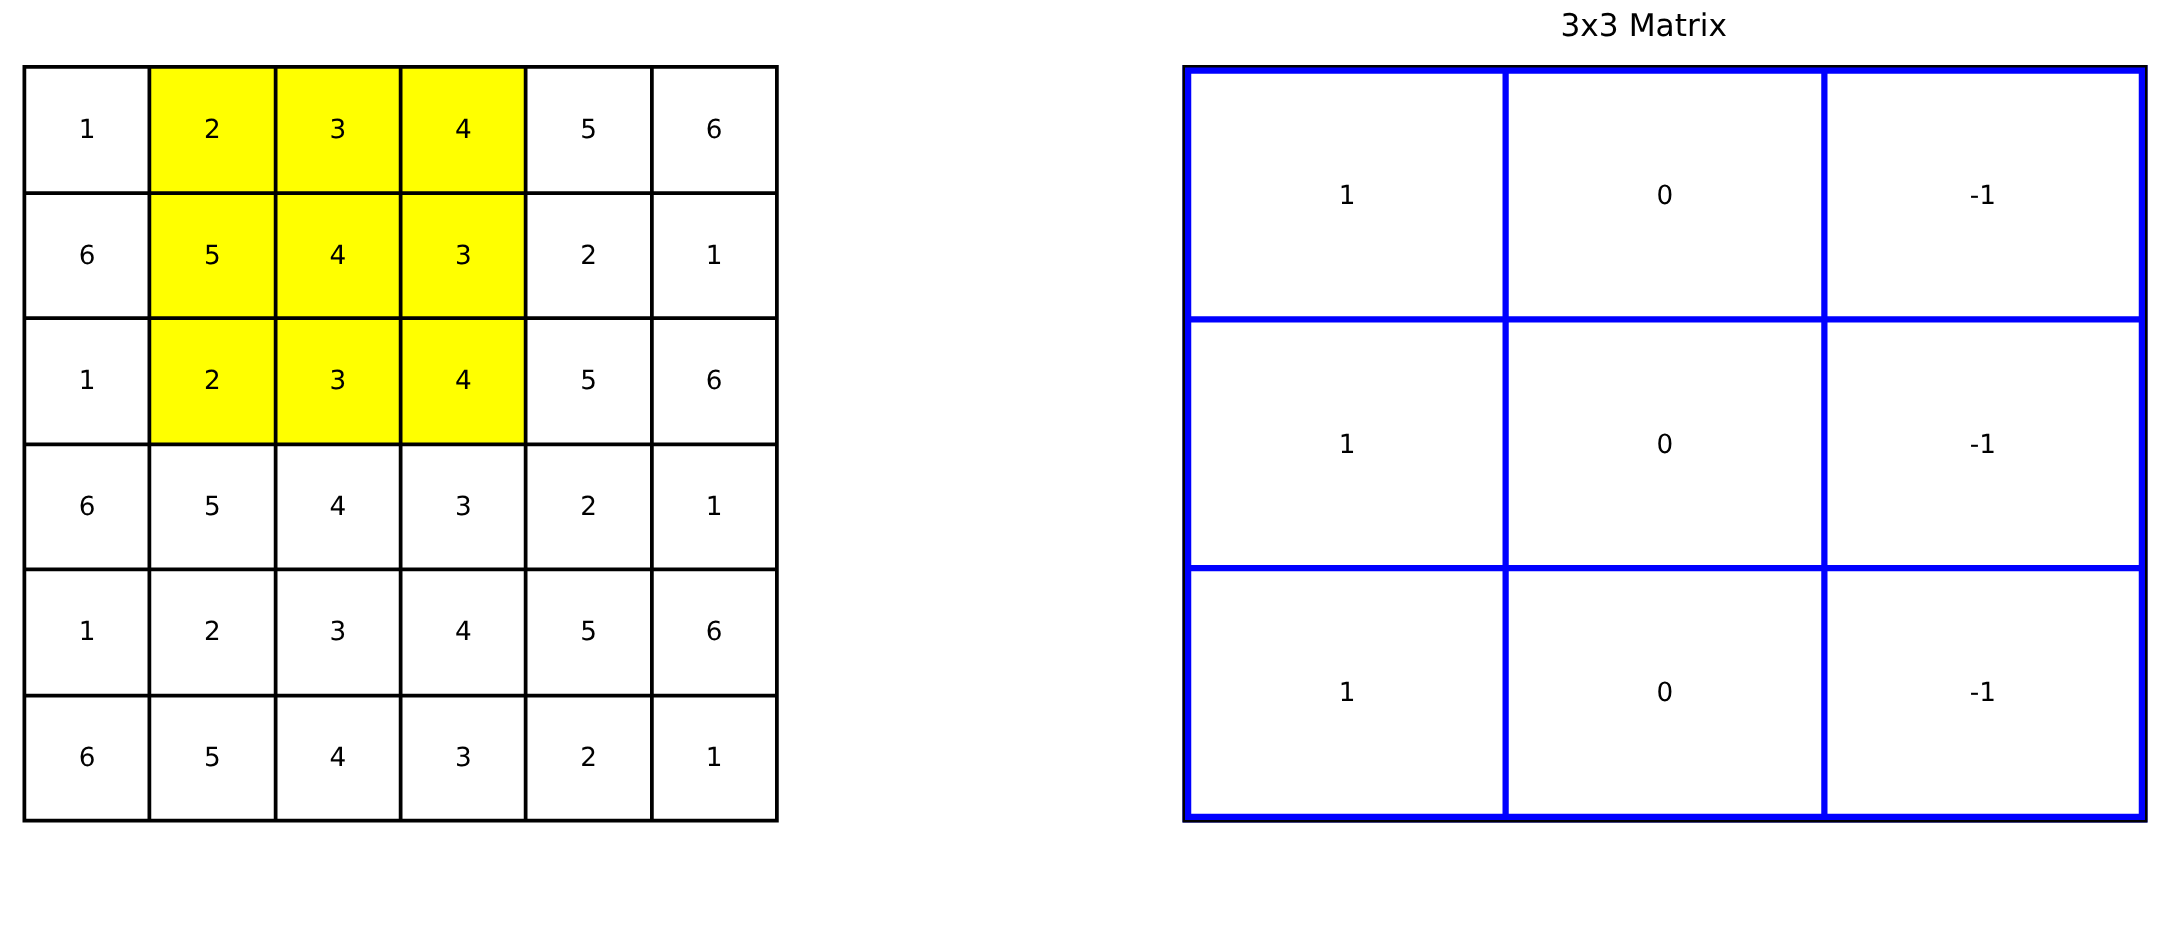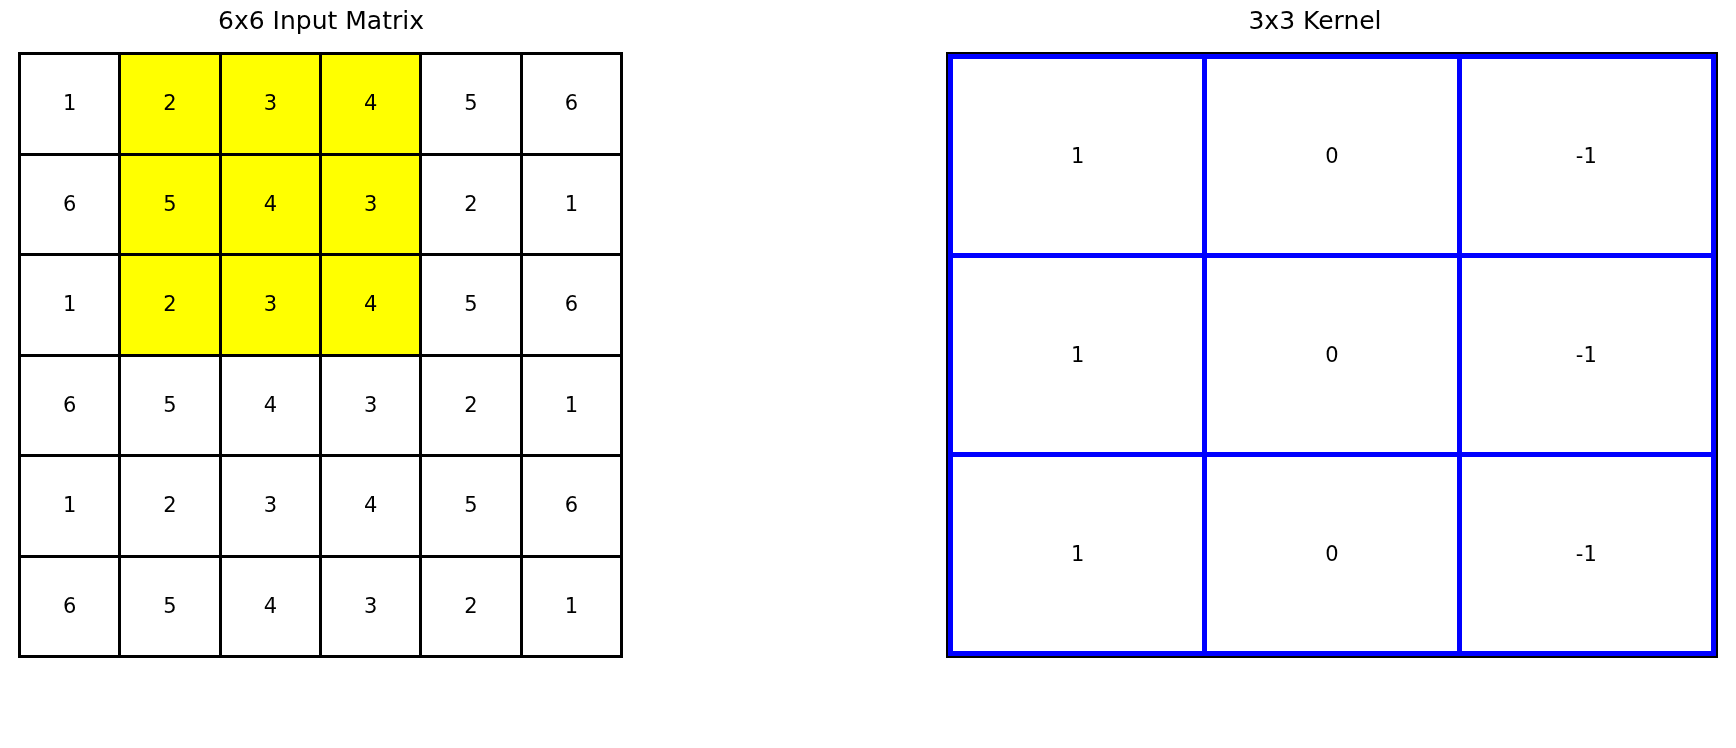--- a/index.html
+++ b/index.html
@@ -58,21 +58,20 @@
     font-family:"DejaVu Sans",sans-serif;
     font-size:21px;line-height:21px;
   }
 </style>
 </head>
 <body>
 
 <div id="stage">
 
   <div class="panel" id="matrix-panel">
-    <div class="panel-title">6x6 Input Matrix</div>
 
     <div id="matrix-grid">
       <div class="mcell hl-0-0">1</div>
       <div class="mcell hl">2</div>
       <div class="mcell hl">3</div>
       <div class="mcell hl">4</div>
       <div class="mcell">5</div>
       <div class="mcell">6</div>
 
       <div class="mcell">6</div>
@@ -106,21 +105,21 @@
       <div class="mcell">6</div>
       <div class="mcell">5</div>
       <div class="mcell">4</div>
       <div class="mcell">3</div>
       <div class="mcell">2</div>
       <div class="mcell">1</div>
     </div>
   </div>
 
   <div class="panel" id="kernel-panel">
-    <div class="panel-title">3x3 Kernel</div>
+    <div class="panel-title">3x3 Matrix</div>
 
     <div id="kernel-grid">
       <div class="kcell">1</div>
       <div class="kcell">0</div>
       <div class="kcell">-1</div>
 
       <div class="kcell">1</div>
       <div class="kcell">0</div>
       <div class="kcell">-1</div>
 

